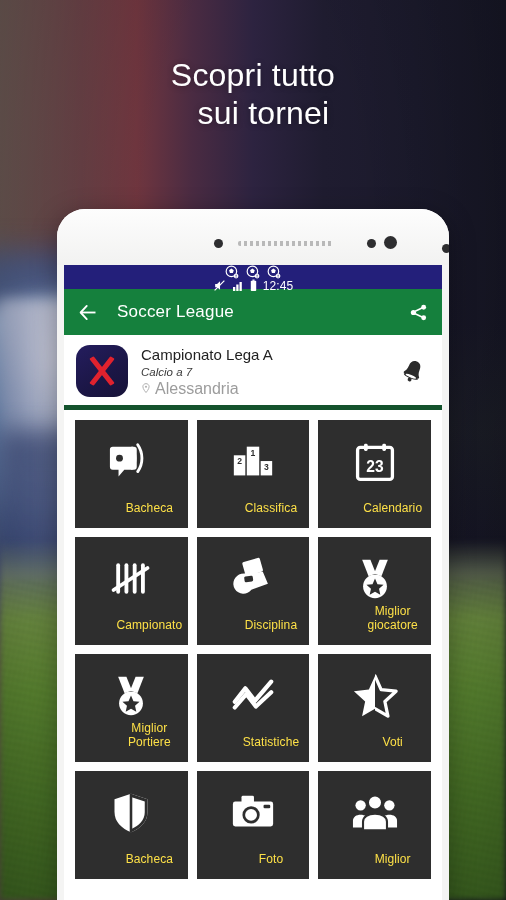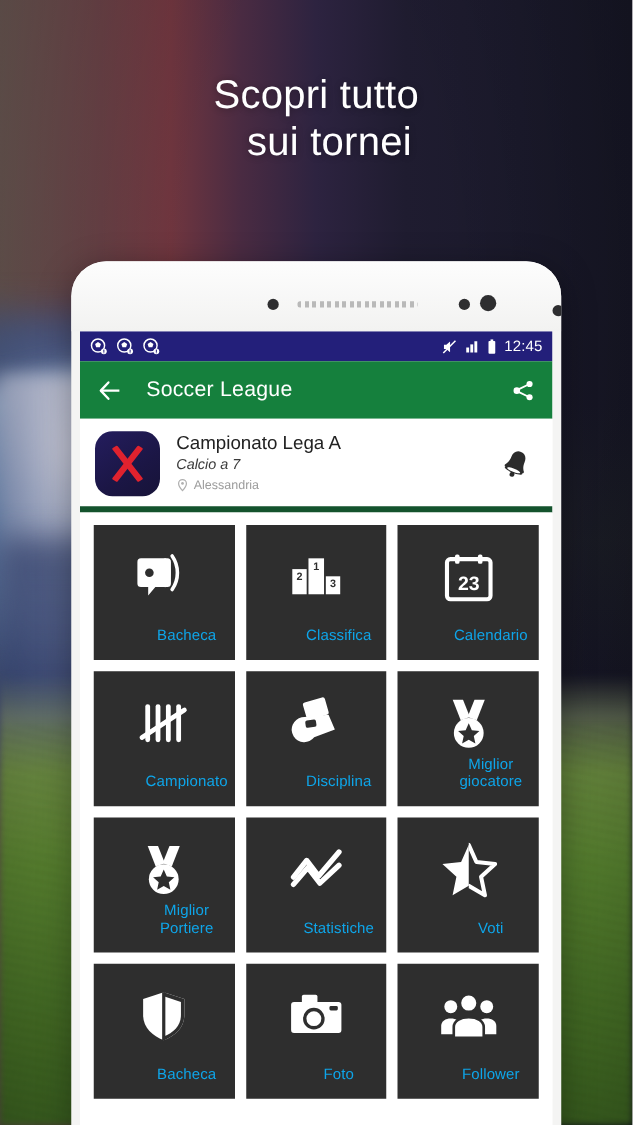--- a/index.html
+++ b/index.html
@@ -150,20 +150,21 @@
 
   
   .statusbar {
     height: 24px;
     background: #231f7a;
     display: flex;
     align-items: center;
     justify-content: space-between;
     padding: 0 8px;
     color: #ffffff;
+    flex-direction: column;
   }
   .sb-left { display: flex; align-items: center; gap: 7px; }
   .sb-right { display: flex; align-items: center; gap: 5px; }
   .sb-time { font-size: 12px; line-height: 12px; letter-spacing: .1px; }
   .ball-ico { display: block; }
 
   
   .appbar {
     height: 46px;
     background: #15803d;
@@ -215,21 +216,21 @@
   }
   .league-sub {
     font-size: 11.5px;
     font-style: italic;
     color: #3a3a3a;
     line-height: 15px;
     margin-top: 1px;
   }
   .league-loc {
     display: flex; align-items: center;
-    font-size: 10px;
+    font-size: 16px;
     color: #9c9c9c;
     line-height: 15px;
     margin-top: 1px;
   }
   .league-loc .pin { margin-right: 4px; display: flex; }
   .bell-btn { flex: 0 0 auto; padding: 0 4px 0 8px; display: flex; }
 
   
   .grid {
     padding: 10px 11px 0 11px;
@@ -253,21 +254,21 @@
     height: 52px;
     display: flex;
     align-items: center;
     justify-content: center;
   }
   .tile .lbl {
     position: absolute;
     bottom: 13px;
     left: 0; right: 0;
     text-align: center;
-    color: #0ea5e9;
+    color: #fde047;
     font-size: 12px;
     letter-spacing: .1px;
     padding-left: 36px;
   }
 </style>
 </head>
 <body>
 
 <div id="stage">
 
@@ -538,19 +539,19 @@
               <circle cx="9" cy="16" r="5.4" fill="#fff"></circle>
               <path d="M1 39v-7c0-4 3.6-6.2 8-6.2 4.4 0 8 2.2 8 6.2v7z" fill="#fff"></path>
               <circle cx="39" cy="16" r="5.4" fill="#fff"></circle>
               <path d="M31 39v-7c0-4 3.6-6.2 8-6.2 4.4 0 8 2.2 8 6.2v7z" fill="#fff"></path>
               <circle cx="24" cy="13" r="7.4" fill="#fff"></circle>
               <path d="M11.5 42v-9c0-5.2 5.4-8.2 12.5-8.2S36.5 27.8 36.5 33v9z" fill="#fff"></path>
               <path d="M11.5 42v-9c0-5.2 5.4-8.2 12.5-8.2S36.5 27.8 36.5 33v9z" fill="none" stroke="#2e2e2e" stroke-width="2.2"></path>
               <circle cx="24" cy="13" r="7.4" fill="#fff" stroke="#2e2e2e" stroke-width="2.2"></circle>
             </svg>
           </span>
-          <span class="lbl">Follower</span>
+          <span class="lbl">Miglior</span>
         </div>
 
       </div>
     </div>
   </div>
 </div>
 
 </body></html>

